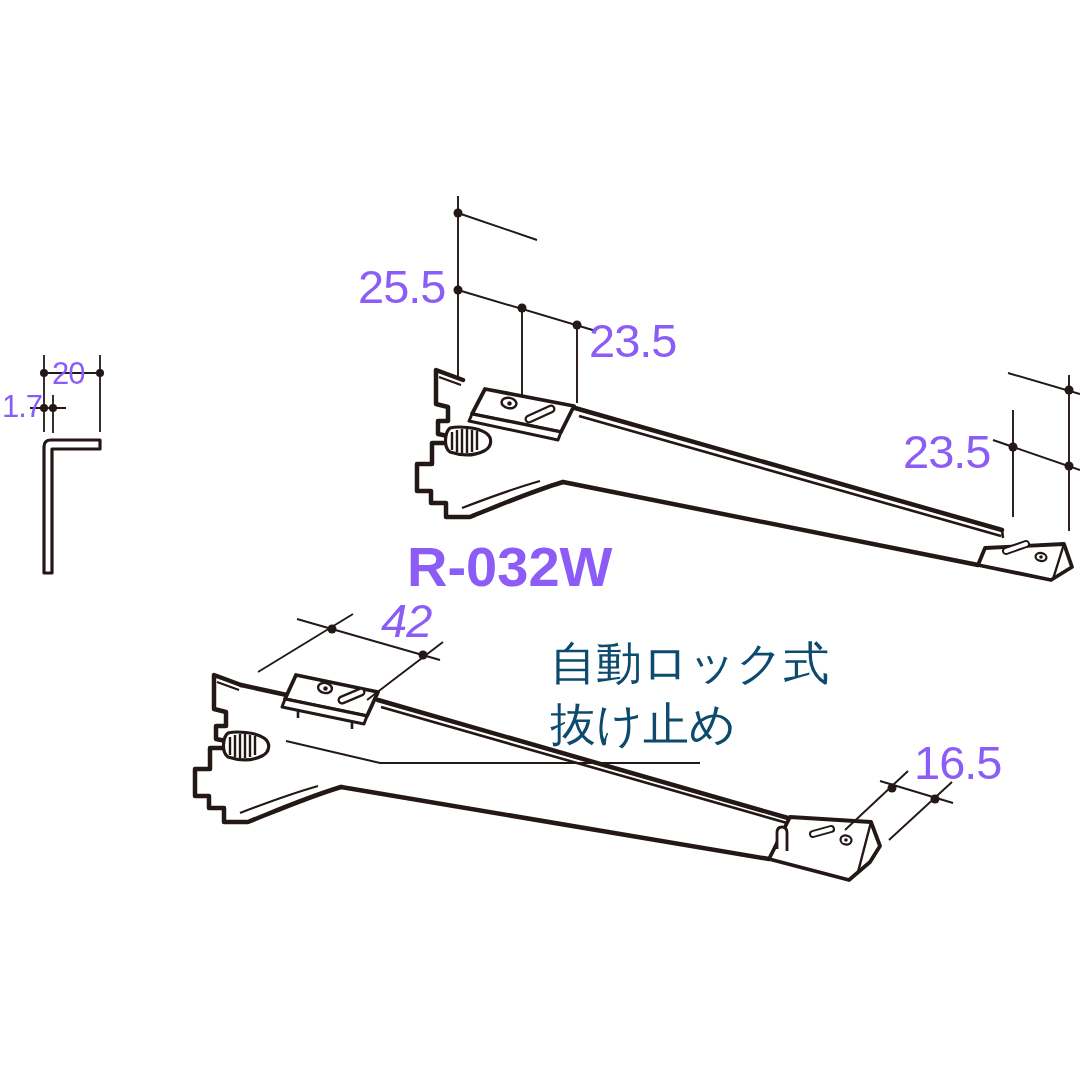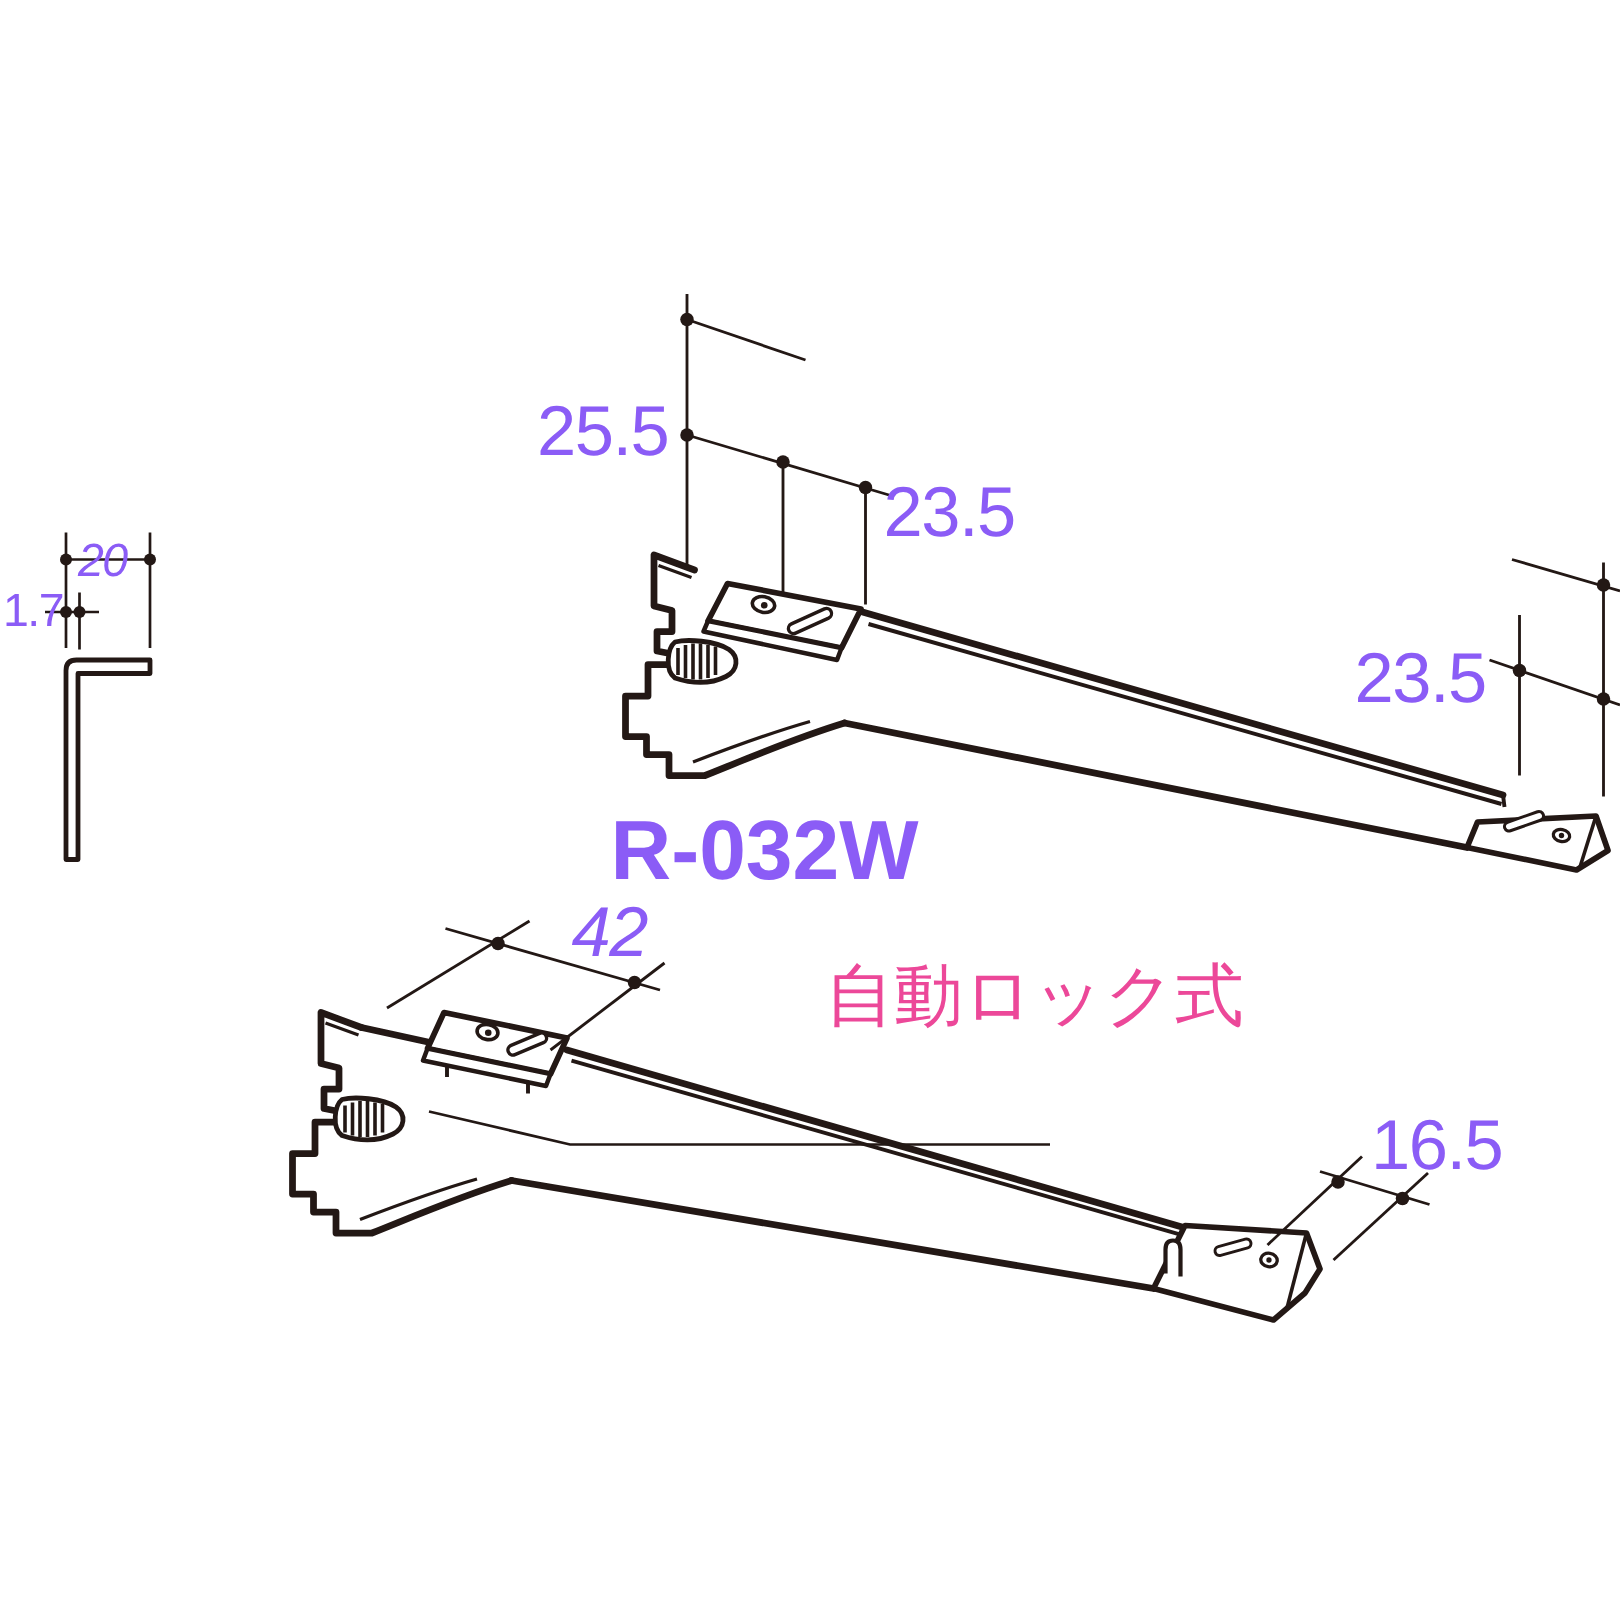--- a/index.html
+++ b/index.html
@@ -3,21 +3,21 @@
 <meta charset="utf-8">
 <style>
   html,body{margin:0;padding:0;background:#ffffff;}
   #stage{position:relative;width:1080px;height:1080px;background:#ffffff;overflow:hidden;
          font-family:"Liberation Sans", sans-serif;}
   #stage svg{position:absolute;left:0;top:0;}
   .txt{position:absolute;color:#8b5cf6;white-space:nowrap;line-height:1;}
   .dim{font-size:47px;letter-spacing:-1px;}
   .dim-sm{font-size:31px;letter-spacing:-1px;}
   .code{font-size:56px;font-weight:bold;letter-spacing:0;}
-  .note{font-size:46px;color:#ec4899;letter-spacing:0;}
+  .note{font-size:46px;color:#0c4a6e;letter-spacing:0;}
 </style>
 </head>
 <body>
 
 <div id="stage">
 
 <svg width="1080" height="1080" viewBox="0 0 1080 1080">
   <defs>
 
     <path id="backshape" d="M463,380 L436,370 L436,404 L448,407 L448,421 L438,421 L438,434 L448,436
@@ -138,27 +138,28 @@
       <circle cx="332" cy="629" r="4.5"></circle>
           <circle cx="423" cy="655" r="4.5"></circle>
       <circle cx="892" cy="788" r="4.5"></circle>
           <circle cx="935" cy="799" r="4.5"></circle>
     </g>
 
     <path d="M286,741 L380,763 L700,763" fill="none" stroke="#231815" stroke-width="1.8"></path>
   </g>
 </svg>
 
-<span class="txt dim-sm" style="left:52px;top:358px;font-style:italic;">20</span>
+<span class="txt dim-sm" style="left:52px;top:358px;">20</span>
 <span class="txt dim-sm" style="left:2px;top:391px;">1.7</span>
 
 <span class="txt dim" style="left:358px;top:263px;">25.5</span>
 <span class="txt dim" style="left:589px;top:317px;">23.5</span>
 <span class="txt dim" style="left:903px;top:428px;">23.5</span>
 
 <span class="txt dim" style="left:381px;top:597px;font-style:italic;">42</span>
 <span class="txt dim" style="left:914px;top:739px;">16.5</span>
 
 <span class="txt code" style="left:407px;top:539px;">R-032W</span>
 
 <span class="txt note" style="left:550px;top:640px;">自動ロック式</span>
+<span class="txt note" style="left:550px;top:701px;">抜け止め</span>
 
 </div>
 
 </body></html>

